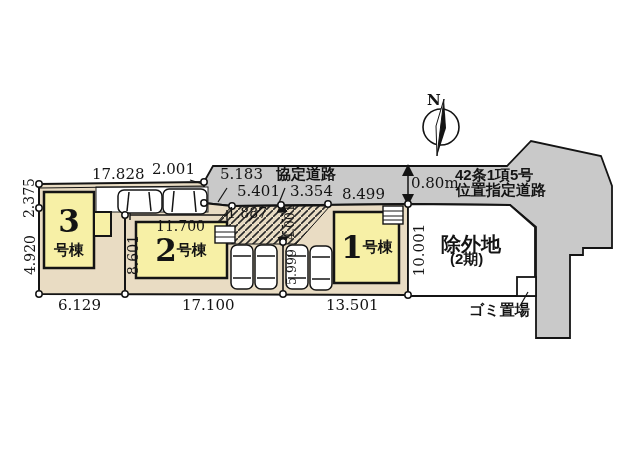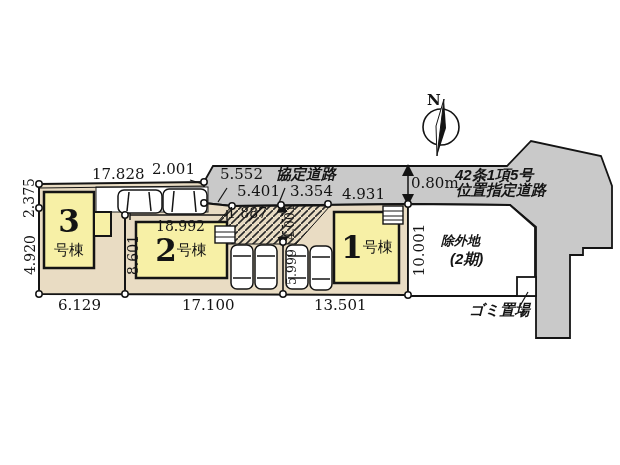--- a/index.html
+++ b/index.html
@@ -3,26 +3,26 @@
 <meta charset="utf-8">
 <style>
   :root{
     --plot:#e9dcc3; --bldg:#f7f0a6; --road:#c9c9c9; --ink:#141414;
   }
   html,body{margin:0;padding:0;background:#fff;}
   #stage{position:relative;width:620px;height:465px;background:#fff;overflow:hidden;
          font-family:"DejaVu Serif", serif;color:var(--ink);}
   #plan-svg{position:absolute;left:0;top:0;}
   .lb{position:absolute;white-space:nowrap;line-height:1;font-size:14px;color:var(--ink);}
-  .jp{font-family:"Liberation Sans", sans-serif;font-weight:bold;font-style:italic;}
+  .jp{font-family:"Liberation Sans", sans-serif;font-weight:bold;}
   .v{transform:translate(-50%,-50%) rotate(-90deg);transform-origin:center;}
   .sm{font-size:12.5px;}
   .md{font-size:15px;}
   .bignum{font-size:31px;font-weight:bold;}
-  .bsuffix{font-size:15px;font-weight:normal;font-family:"Liberation Sans", sans-serif;}
+  .bsuffix{font-size:15px;font-weight:bold;font-family:"Liberation Sans", sans-serif;}
   .bl{position:absolute;display:flex;align-items:center;justify-content:center;
       transform:translate(-50%,-50%);}
   .stack{flex-direction:column;gap:2px;}
 </style>
 </head>
 <body>
 
 <div id="stage">
 
   <svg id="plan-svg" width="620" height="465" viewBox="0 0 620 465">
@@ -140,44 +140,44 @@
         <circle cx="408" cy="295" r="3.2"></circle>
       <circle cx="283" cy="242" r="3.2"></circle>
         <circle cx="283" cy="294" r="3.2"></circle>
     </g>
   </svg>
 
   <div class="lb md" style="left:427px;top:93px;font-weight:bold">N</div>
 
   <div class="lb md" style="left:92px;top:167px">17.828</div>
   <div class="lb md" style="left:152px;top:162px">2.001</div>
-  <div class="lb md" style="left:220px;top:167px">5.552</div>
+  <div class="lb md" style="left:220px;top:167px">5.183</div>
   <div class="lb jp md" style="left:276px;top:166px">協定道路</div>
   <div class="lb md" style="left:237px;top:184px">5.401</div>
   <div class="lb md" style="left:290px;top:184px">3.354</div>
-  <div class="lb md" style="left:342px;top:187px">4.931</div>
+  <div class="lb md" style="left:342px;top:187px">8.499</div>
   <div class="lb md" style="left:411px;top:176px">0.80m</div>
   <div class="lb jp md" style="left:455px;top:167px">42条1項5号</div>
   <div class="lb jp md" style="left:456px;top:182px">位置指定道路</div>
 
   <div class="lb" style="left:227px;top:206px">1.887</div>
-  <div class="lb" style="left:156px;top:219px">18.992</div>
+  <div class="lb" style="left:156px;top:219px">11.700</div>
 
   <div class="lb md" style="left:58px;top:298px">6.129</div>
   <div class="lb md" style="left:182px;top:298px">17.100</div>
-  <div class="lb md" style="left:314px;top:298px">13.501</div>
+  <div class="lb md" style="left:326px;top:298px">13.501</div>
 
   <div class="lb v" style="left:29px;top:198px">2.375</div>
   <div class="lb v" style="left:30px;top:255px">4.920</div>
   <div class="lb v" style="left:133px;top:255px">8.601</div>
   <div class="lb v sm" style="left:290px;top:222px">4.001</div>
   <div class="lb v sm" style="left:292px;top:267px">5.999</div>
   <div class="lb v md" style="left:419px;top:250px">10.001</div>
 
-  <div class="lb jp" style="left:441px;top:234px;font-size:13px">除外地</div>
+  <div class="lb jp" style="left:441px;top:234px;font-size:20px">除外地</div>
   <div class="lb jp" style="left:450px;top:251px;font-size:15px">(2期)</div>
   <div class="lb jp md" style="left:469px;top:302px">ゴミ置場</div>
 
   <div class="bl stack" style="left:69px;top:231px">
     <span class="bignum">3</span>
     <span class="bsuffix">号棟</span>
   </div>
   <div class="bl" style="left:181px;top:250px">
     <span class="bignum">2</span>
     <span class="bsuffix">号棟</span>

